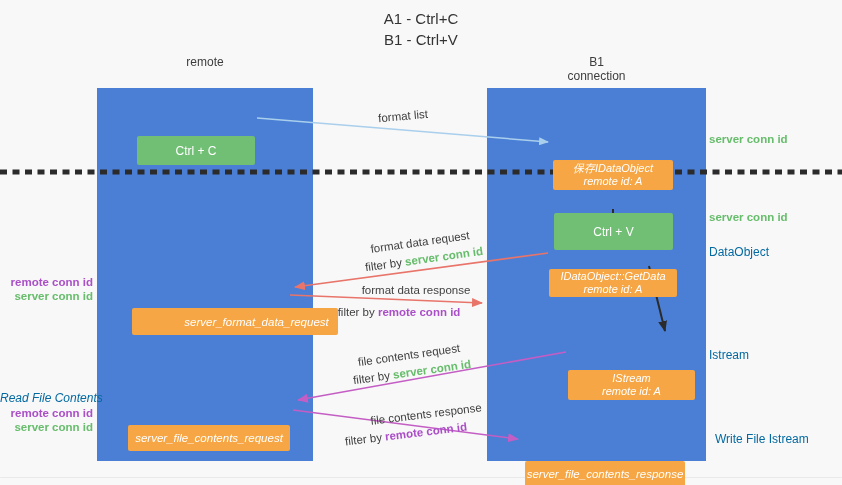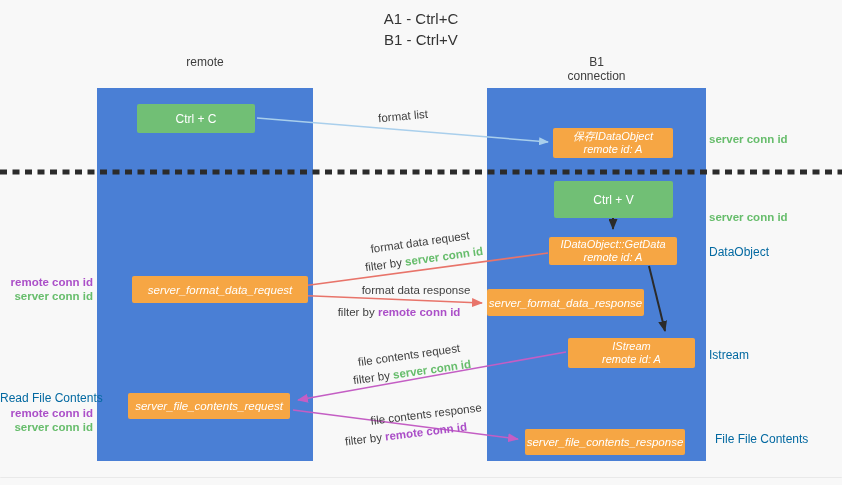--- a/index.html
+++ b/index.html
@@ -7,21 +7,21 @@
           font-family:"Liberation Sans",sans-serif;overflow:hidden;border-radius:9px;}
   .title{position:absolute;left:0;top:8px;width:100%;text-align:center;
          font-size:15px;color:#333;line-height:21px;}
   .col{position:absolute;top:88px;height:373px;background:#4a7fd5;}
   .col-left{left:97px;width:216px;}
   .col-right{left:487px;width:219px;}
   .col-header{position:absolute;top:55px;text-align:center;font-size:12px;
               color:#3d3d3d;line-height:14px;}
   .col-header.hl{left:97px;width:216px;}
   .col-header.hr{left:487px;width:219px;}
-  .node{position:absolute;color:#fff;text-align:center;border-radius:2px;z-index:3;}
+  .node{position:absolute;color:#fff;text-align:center;border-radius:2px;z-index:3;margin-top:32px;}
   .node.green{background:#71bf75;font-size:12px;display:flex;align-items:center;justify-content:center;}
   .node.orange{background:#f6a644;font-style:italic;}
   .node.one{display:flex;align-items:center;justify-content:center;font-size:11.5px;}
   .node.two{font-size:11px;line-height:13.5px;display:flex;flex-direction:column;
             align-items:center;justify-content:center;}
   .flow{position:absolute;white-space:nowrap;font-size:11.5px;color:#3f3f3f;z-index:2;}
   .flow b.g{color:#67bd6c;}
   .flow b.p{color:#ab4fc8;}
   .ann{position:absolute;white-space:nowrap;font-size:11.5px;z-index:2;}
   .ann.green{color:#67bd6c;font-weight:bold;}
@@ -88,27 +88,24 @@
 
   <div class="node green" style="left:554px;top:181px;width:119px;height:37px;">
     <span>Ctrl + V</span>
   </div>
 
   <div class="node orange two" style="left:549px;top:237px;width:128px;height:28px;">
     <span>IDataObject::GetData</span>
     <span>remote id: A</span>
   </div>
 
-  <div class="node orange one" style="left:132px;top:276px;width:176px;height:27px;">
+  <div class="node orange one" style="left:132px;top:276px;width:163px;height:27px;padding-left:43px;">
     <span>server_format_data_request</span>
   </div>
 
-  <div class="node orange one" style="left:487px;top:289px;width:157px;height:27px;">
-    <span>server_format_data_response</span>
-  </div>
 
   <div class="node orange two" style="left:568px;top:338px;width:127px;height:30px;">
     <span>IStream</span>
     <span>remote id: A</span>
   </div>
 
   <div class="node orange one" style="left:525px;top:429px;width:160px;height:26px;">
     <span>server_file_contents_response</span>
   </div>
 
@@ -137,22 +134,22 @@
   <div class="flow" style="left:426px;top:408px;transform:translateX(-50%) rotate(-7deg);">file contents response</div>
   <div class="flow" style="left:406px;top:428px;transform:translateX(-50%) rotate(-7deg);">
     <span>filter by</span>
     <b class="p">remote conn id</b>
   </div>
 
   <div class="ann green" style="left:709px;top:133px;">server conn id</div>
   <div class="ann green" style="left:709px;top:211px;">server conn id</div>
   <div class="ann plain" style="left:709px;top:245px;">DataObject</div>
   <div class="ann plain" style="left:709px;top:348px;">Istream</div>
-  <div class="ann plain" style="left:715px;top:432px;">File File Contents</div>
+  <div class="ann plain" style="left:715px;top:432px;">Write File Istream</div>
 
   <div class="ann purple ann-left" style="top:276px;">remote conn id</div>
   <div class="ann green ann-left" style="top:290px;">server conn id</div>
-  <div class="ann plain ann-left" style="top:391px;">Read File Contents</div>
+  <div class="ann plain ann-left" style="top:391px;font-style:italic;">Read File Contents</div>
   <div class="ann purple ann-left" style="top:407px;">remote conn id</div>
   <div class="ann green ann-left" style="top:421px;">server conn id</div>
 
   <div class="bottom-line"></div>
 </div>
 
 </body></html>

